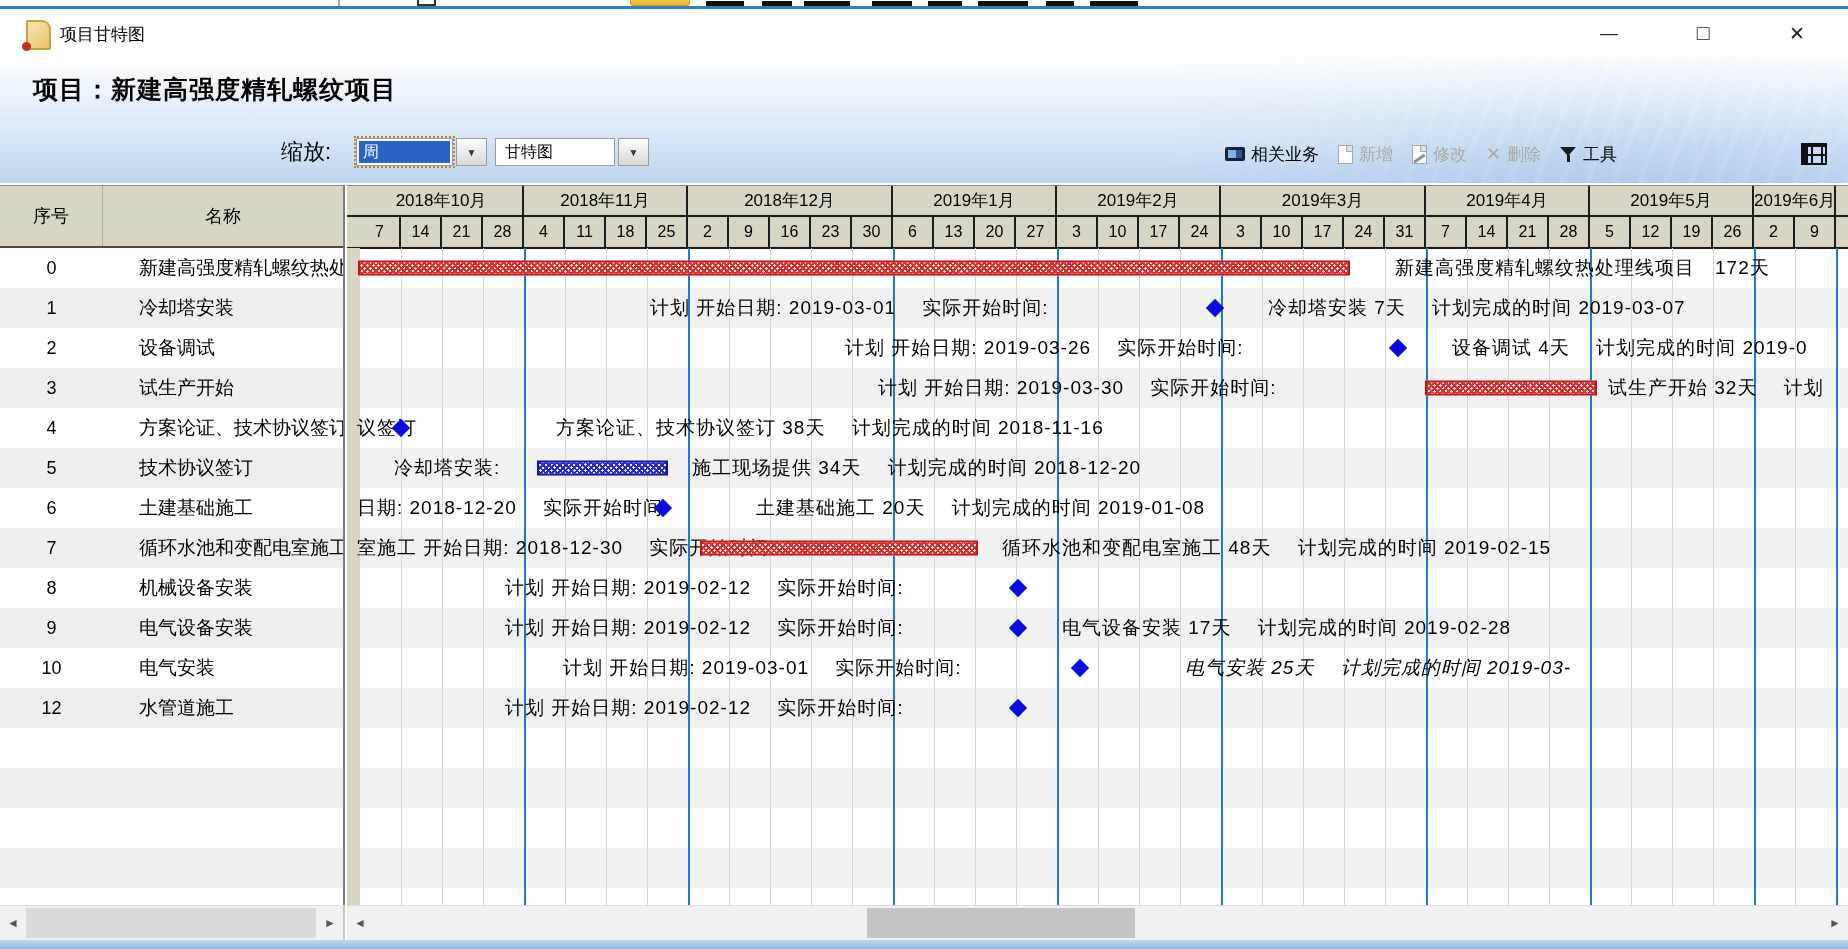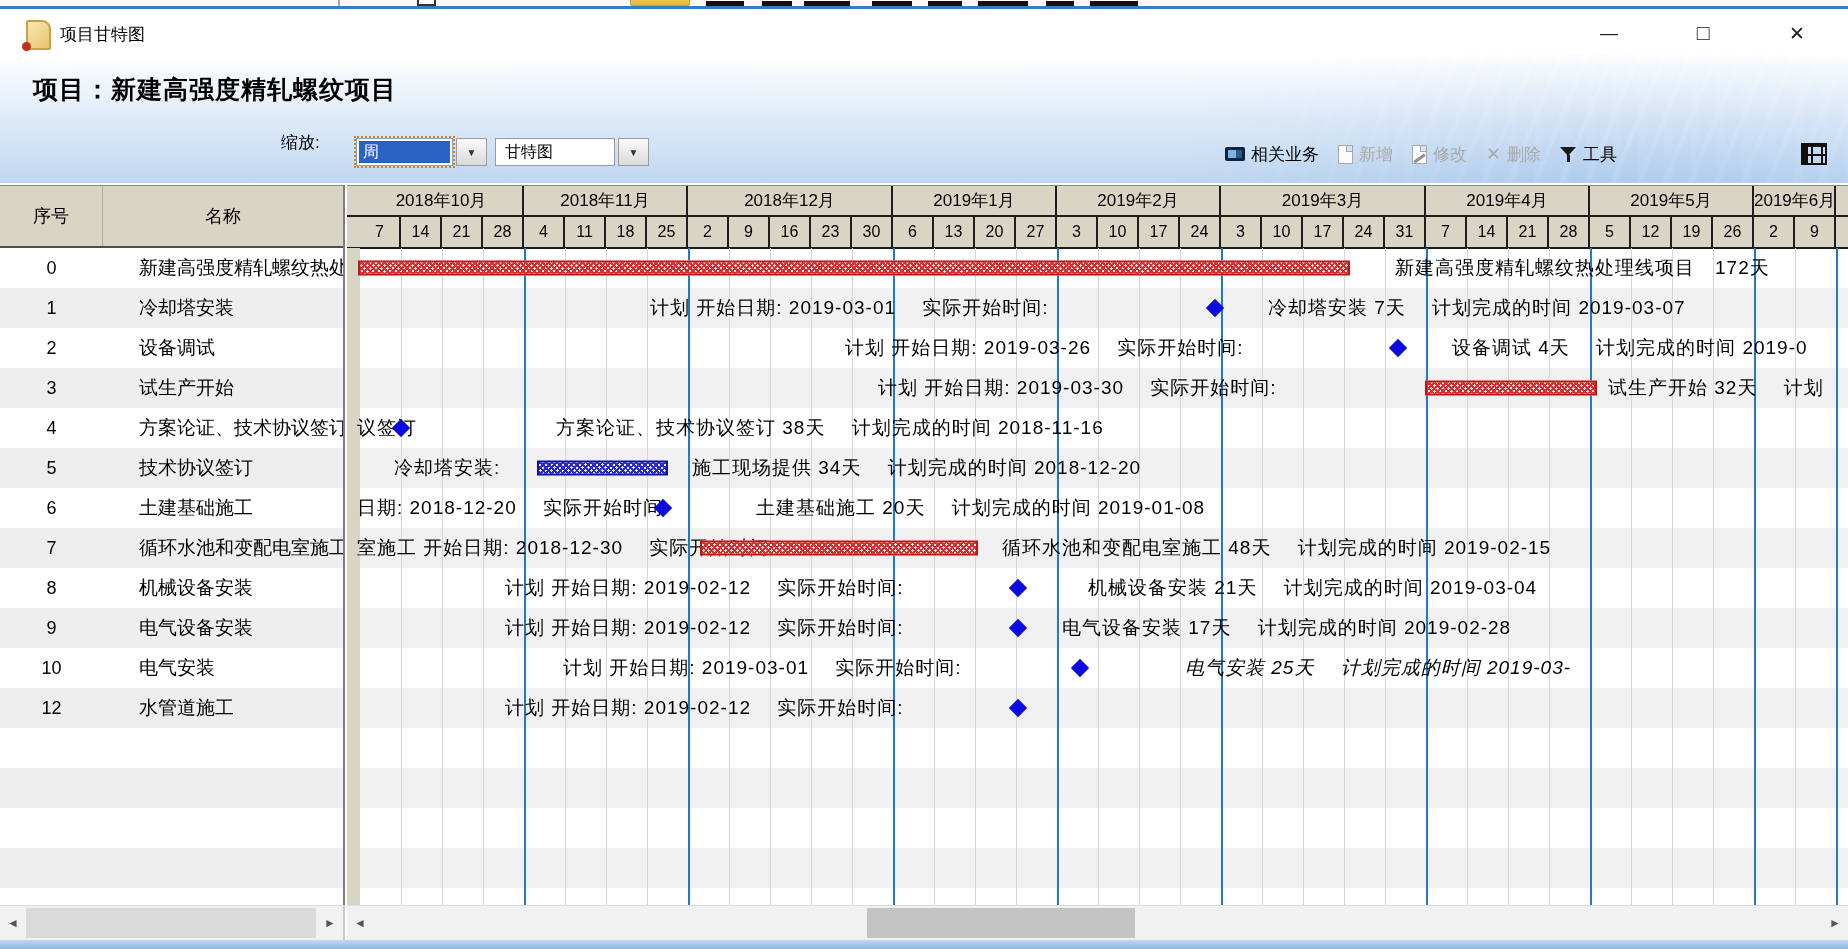--- a/index.html
+++ b/index.html
@@ -32,21 +32,21 @@
       linear-gradient(90deg, rgba(170,200,235,0) 0%, rgba(140,178,220,.45) 28%, rgba(96,146,204,.78) 60%, rgba(125,168,222,.88) 80%, rgba(175,208,242,.95) 100%);}
 
   
   #band{position:absolute;left:0;top:55px;width:100%;height:70px;z-index:2;
         background:linear-gradient(180deg,rgba(255,255,255,.96) 0%,rgba(228,238,250,.92) 70%,rgba(214,229,246,.90) 100%);}
   #project-title{position:absolute;left:33px;top:18px;font-size:25px;font-weight:bold;letter-spacing:1px;}
 
   
   #toolbar{position:absolute;left:0;top:125px;width:100%;height:58px;z-index:3;
            background:linear-gradient(180deg,rgba(215,231,248,.88),rgba(182,208,238,.88));}
-  #zoom-label{position:absolute;left:281px;top:6px;font-size:17px;}
+  #zoom-label{position:absolute;left:281px;top:12px;font-size:22px;}
   #zoom-combo{position:absolute;left:356px;top:13px;width:97px;height:28px;background:#fff;border:1px solid #86a4c6;box-sizing:border-box;outline:2px dotted #cf7f25;cursor:default;}
   #zoom-sel{position:absolute;left:2px;top:2px;right:2px;bottom:2px;background:#2b62c6;color:#fff;font-size:16px;line-height:22px;padding-left:4px;}
   .dd-btn{position:absolute;top:13px;width:31px;height:28px;background:linear-gradient(#fbfbfb,#d9d9d9);border:1px solid #9b9b9b;box-sizing:border-box;display:flex;align-items:center;justify-content:center;font-size:10px;color:#333;cursor:default;}
   #zoom-arrow{left:456px;}
   #view-combo{position:absolute;left:495px;top:13px;width:120px;height:28px;background:#fff;border:1px solid #9b9b9b;box-sizing:border-box;font-size:16px;line-height:26px;padding-left:9px;cursor:default;}
   #view-arrow{left:618px;}
 
   #tb-buttons{position:absolute;left:1222px;top:14px;height:30px;display:flex;align-items:center;gap:13px;font-size:17px;}
   .tbtn{display:flex;align-items:center;gap:6px;padding:0 3px;white-space:nowrap;cursor:default;}
   .tbtn.dis{color:#a9a9a9;}
@@ -348,21 +348,20 @@
         <div class="g-bar blue" style="left: 190px; width: 131px; top: 220px;"></div>
         <div class="g-text" style="left: 345px; top: 220px;">施工现场提供 34天　 计划完成的时间 2018-12-20</div>
         <div class="g-text" style="left: 10px; top: 260px;">日期: 2018-12-20　 实际开始时间:</div>
         <div class="g-diamond" style="left: 316px; top: 260px;"></div>
         <div class="g-text" style="left: 409px; top: 260px;">土建基础施工 20天　 计划完成的时间 2019-01-08</div>
         <div class="g-text" style="left: 10px; top: 300px;">室施工 开始日期: 2018-12-30　 实际开始时间:</div>
         <div class="g-bar red" style="left: 353px; width: 278px; top: 300px;"></div>
         <div class="g-text" style="left: 655px; top: 300px;">循环水池和变配电室施工 48天　 计划完成的时间 2019-02-15</div>
         <div class="g-text" style="left: 158px; top: 340px;">计划 开始日期: 2019-02-12　 实际开始时间:</div>
         <div class="g-diamond" style="left: 671px; top: 340px;"></div>
-        <div class="g-text" style="left: 741px; top: 340px;">机械设备安装 21天　 计划完成的时间 2019-03-04</div>
         <div class="g-text" style="left: 158px; top: 380px;">计划 开始日期: 2019-02-12　 实际开始时间:</div>
         <div class="g-diamond" style="left: 671px; top: 380px;"></div>
         <div class="g-text" style="left: 715px; top: 380px;">电气设备安装 17天　 计划完成的时间 2019-02-28</div>
         <div class="g-text" style="left: 216px; top: 420px;">计划 开始日期: 2019-03-01　 实际开始时间:</div>
         <div class="g-diamond" style="left: 733px; top: 420px;"></div>
         <div class="g-text" style="left: 838px; top: 420px; font-style: italic;">电气安装 25天　 计划完成的时间 2019-03-</div>
         <div class="g-text" style="left: 158px; top: 460px;">计划 开始日期: 2019-02-12　 实际开始时间:</div>
         <div class="g-diamond" style="left: 671px; top: 460px;"></div>
       </div>
   </div>

